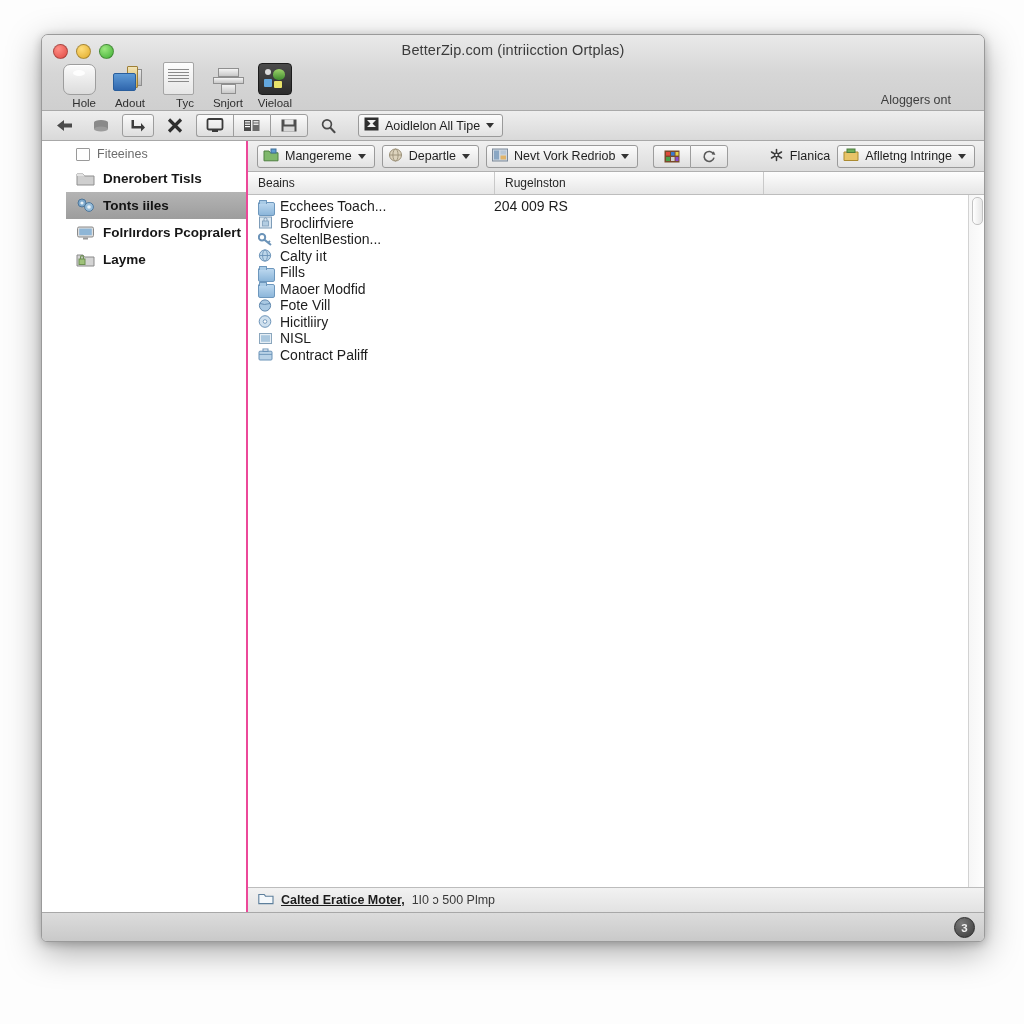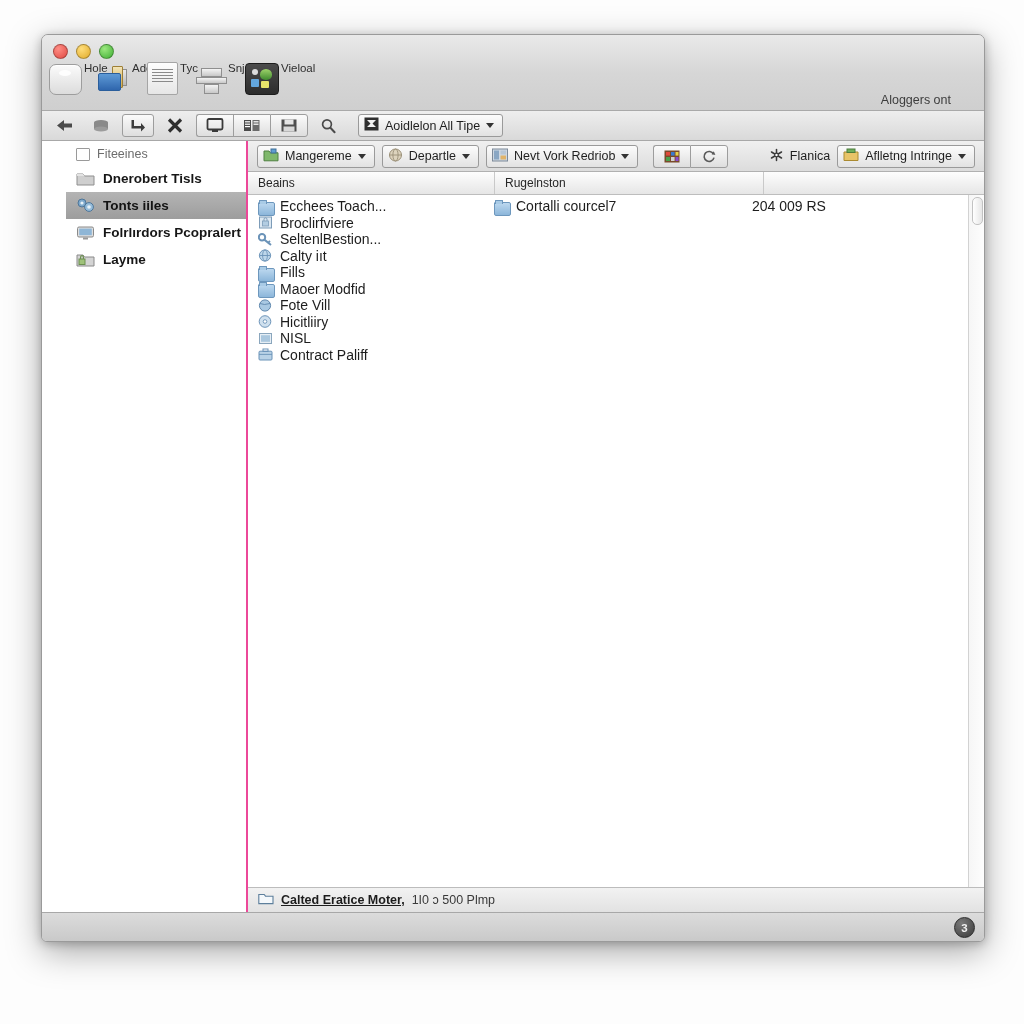--- a/index.html
+++ b/index.html
@@ -47,21 +47,21 @@
     position:absolute;left:0;right:0;top:7px;
     text-align:center;font-size:14.5px;color:#3b3b3b;
     letter-spacing:.1px;
     font-family:"Liberation Sans", sans-serif;
   }
 
   .tool-items{
     position:absolute;left:7px;top:27px;display:flex;gap:2px;
   }
   .tool-item{
-    width:47px;display:flex;align-items:flex-start;gap:2px;
+    width:47px;display:flex;flex-direction:column;align-items:flex-end;gap:2px;
     cursor:default;
   }
   .tool-item .glyph{height:33px;display:flex;align-items:flex-end;justify-content:center;}
   .tool-item .tlabel{font-size:11.5px;color:#2f2f2f;white-space:nowrap;}
 
   
   .ic-hole{
     width:31px;height:29px;border-radius:7px;
     background:linear-gradient(to bottom,#fbfbfb,#dcdcdc);
     border:1px solid #9d9d9d;
@@ -250,20 +250,21 @@
   <div class="window">
 
     <div class="titlebar">
 
       <div class="traffic">
         <div class="light l-red"></div>
         <div class="light l-yellow"></div>
         <div class="light l-green"></div>
       </div>
 
+      <div class="win-title">BetterZip.com (intriicction Ortplas)</div>
 
       <div class="tool-items">
 
         <div class="tool-item">
           <span class="glyph">
             <span class="ic-hole"></span>
           </span>
           <span class="tlabel">Hole</span>
         </div>
 
@@ -625,28 +626,20 @@
                   <svg width="15" height="13" viewBox="0 0 15 13">
                       <rect x="1" y="3.2" width="13" height="8.8" rx="1" fill="#b9d2e6" stroke="#6b93b8" stroke-width="1"></rect>
                       <rect x="5" y="1" width="5" height="2.4" fill="none" stroke="#6b93b8" stroke-width="1"></rect>
                       <line x1="1" y1="6.4" x2="14" y2="6.4" stroke="#6b93b8" stroke-width="0.9"></line>
                     </svg>
                 </span>
                 <span>Contract Paliff</span>
               </div>
             </div>
 
-            <div class="col-b">
-              <div class="frow">
-                <span class="fic">
-                    <span class="folder" style="display:block;margin-top:2px"></span>
-                  </span>
-                <span>Cortalli courcel7</span>
-              </div>
-            </div>
 
             <div class="col-c">
               <div class="frow sz">
                 <span>204 009 RS</span>
               </div>
             </div>
 
           </div>
 
           <div class="vscroll">

